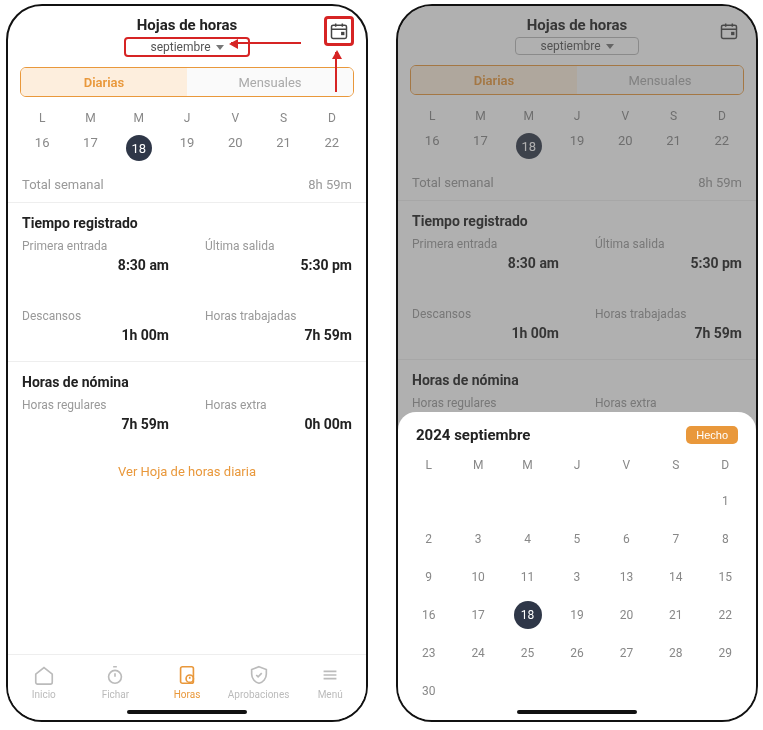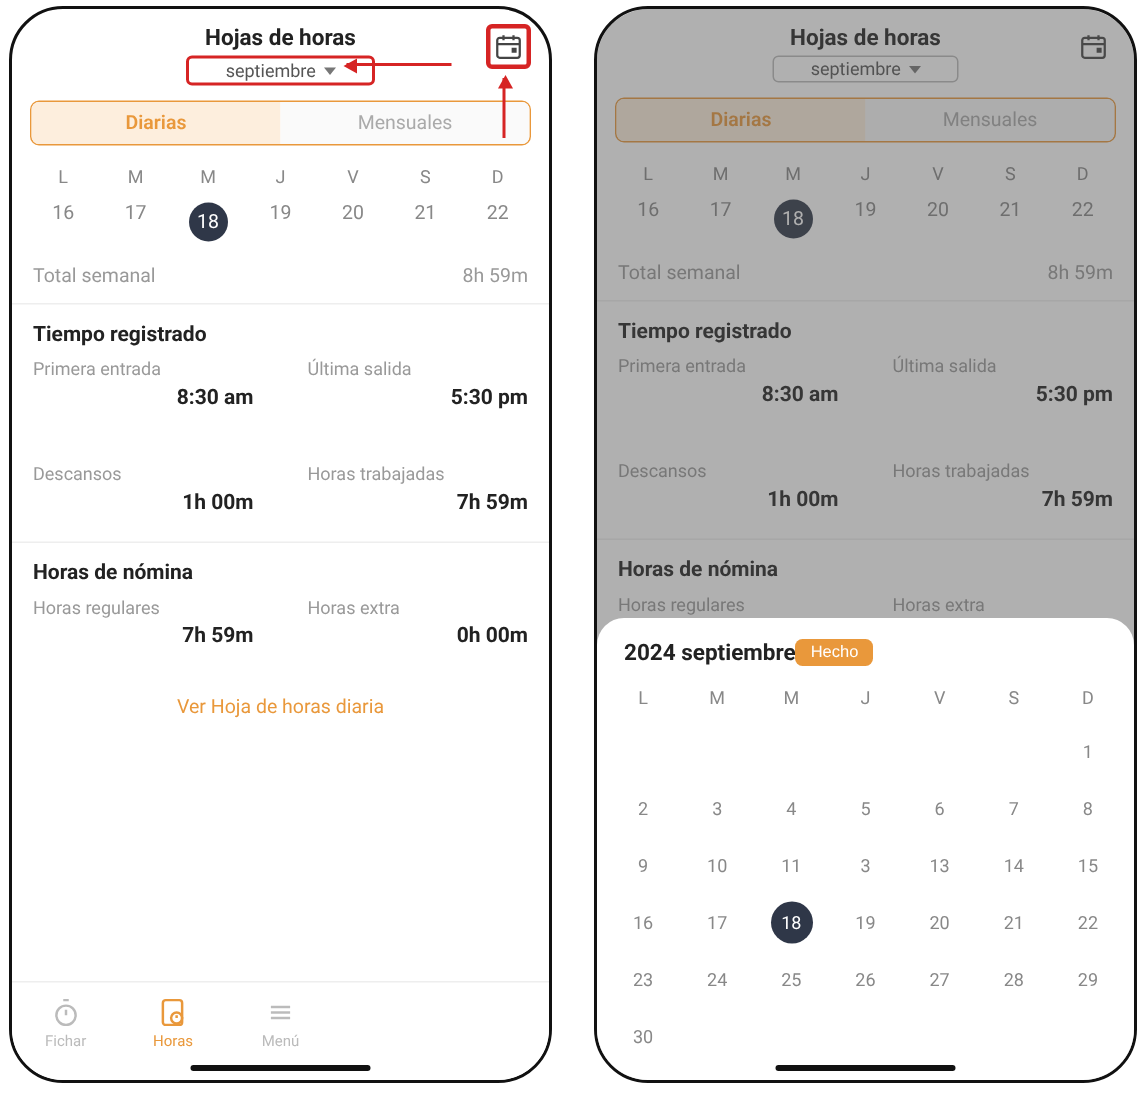--- a/index.html
+++ b/index.html
@@ -149,21 +149,21 @@
     background:rgba(80,80,80,0.45);
   }
   .sheet {
     position:absolute; left:0; right:0; bottom:0;
     height:308px;
     background:#fff;
     border-radius:18px 18px 0 0;
     padding:14px 6px 6px 6px;
   }
   .sheet-hdr {
-    display:flex; justify-content:flex-start; align-items:center;
+    display:flex; justify-content:space-between; align-items:center;
     padding:0 12px 8px 12px;
   }
   .sheet-hdr .ttl { font-weight:700; font-size:15px; color:#222; }
   .done-btn {
     background:#e9983b; color:#fff; font-size:11px;
     padding:3px 10px; border-radius:5px; cursor:pointer;
     border:none;
   }
   .cal-grid {
     display:grid; grid-template-columns:repeat(7,1fr);
@@ -294,33 +294,46 @@
       <div class="metric-lbl">Horas extra</div>
       <div class="metric-val">0h 00m</div>
     </div>
   </div>
 
   <div class="link-row">Ver Hoja de horas diaria</div>
 
   <div class="nav">
     <div class="nav-item">
       <svg class="nav-ico" viewBox="0 0 24 24">
+          <path d="M3 11l9-7 9 7v9a2 2 0 0 1-2 2H5a2 2 0 0 1-2-2z"></path>
+        </svg>
+      <span>Inicio</span>
+    </div>
+    <div class="nav-item">
+      <svg class="nav-ico" viewBox="0 0 24 24">
           <circle cx="12" cy="14" r="7"></circle>
           <line x1="12" y1="14" x2="12" y2="10"></line>
           <line x1="10" y1="3" x2="14" y2="3"></line>
         </svg>
       <span>Fichar</span>
     </div>
     <div class="nav-item active">
       <svg class="nav-ico" viewBox="0 0 24 24">
           <path d="M7 3h10a2 2 0 0 1 2 2v14a2 2 0 0 1-2 2H7a2 2 0 0 1-2-2V5a2 2 0 0 1 2-2z"></path>
           <circle cx="15" cy="16" r="4"></circle>
           <line x1="15" y1="16" x2="15" y2="14"></line>
         </svg>
       <span>Horas</span>
+    </div>
+    <div class="nav-item">
+      <svg class="nav-ico" viewBox="0 0 24 24">
+          <path d="M12 3l8 3v5c0 5-3.5 9-8 10-4.5-1-8-5-8-10V6z"></path>
+          <path d="M9 12l2 2 4-4"></path>
+        </svg>
+      <span>Aprobaciones</span>
     </div>
     <div class="nav-item">
       <svg class="nav-ico" viewBox="0 0 24 24">
           <line x1="5" y1="8" x2="19" y2="8"></line>
           <line x1="5" y1="12" x2="19" y2="12"></line>
           <line x1="5" y1="16" x2="19" y2="16"></line>
         </svg>
       <span>Menú</span>
     </div>
   </div>

